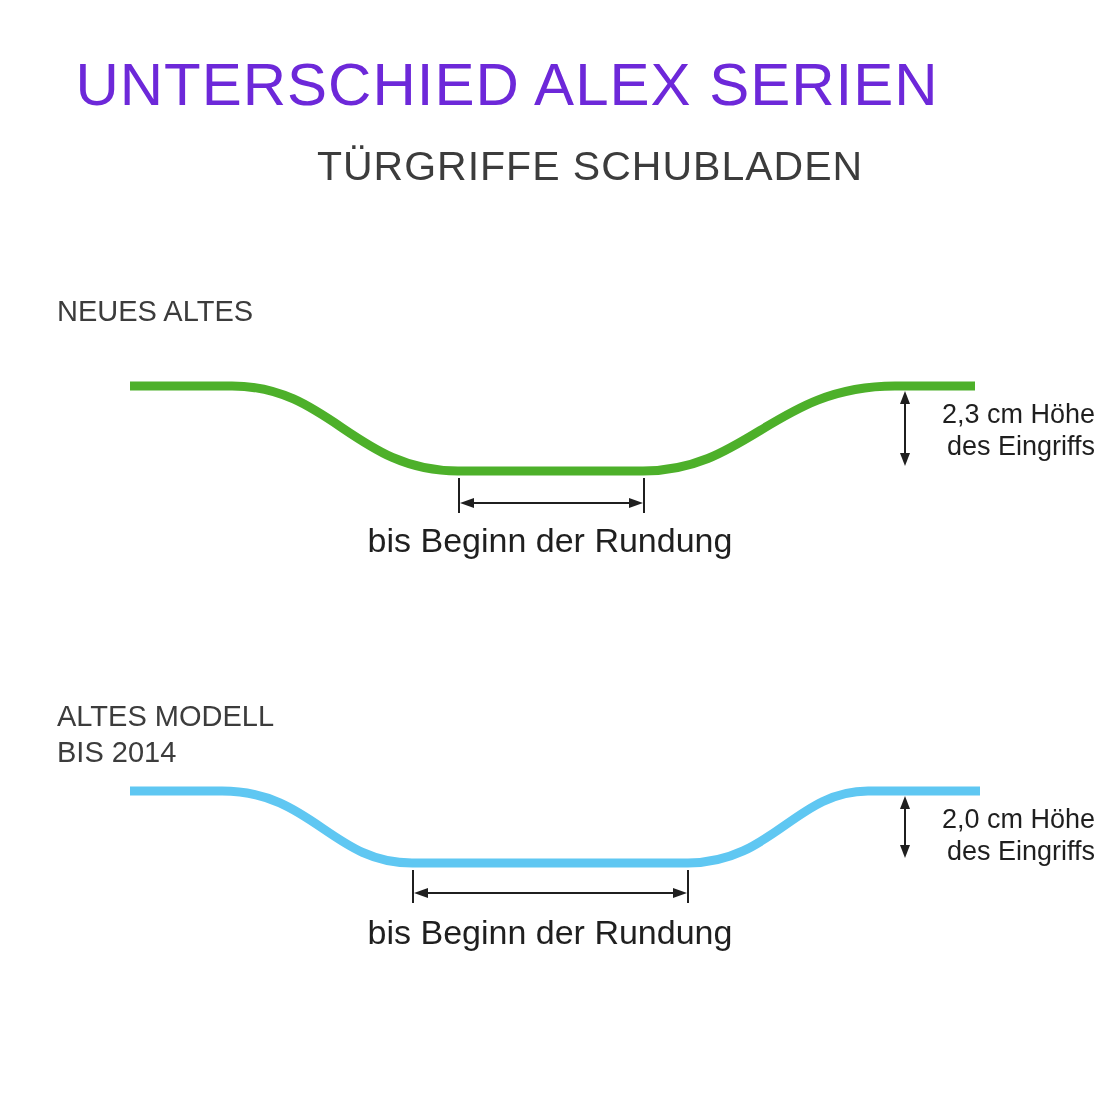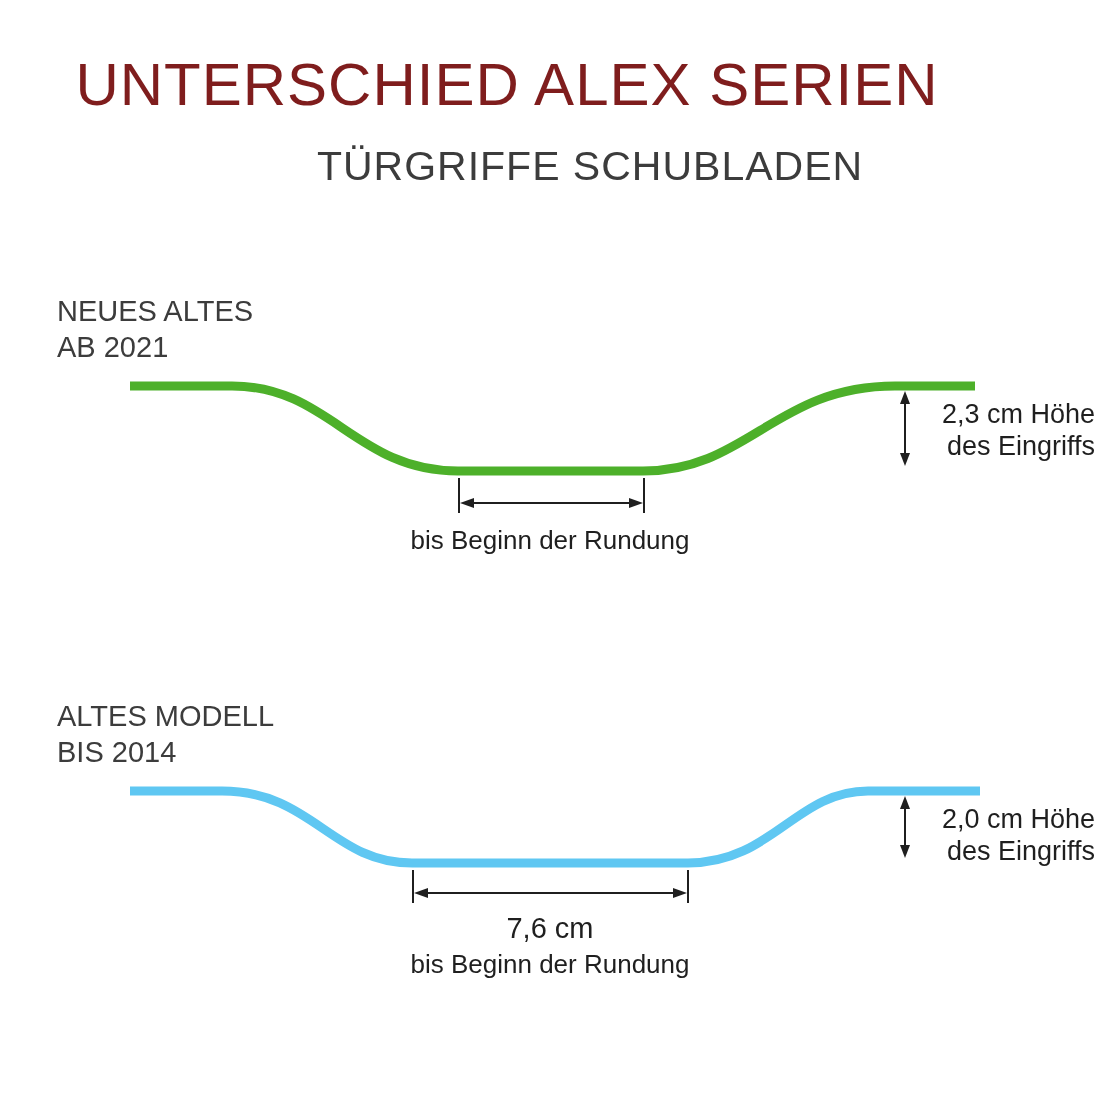--- a/index.html
+++ b/index.html
@@ -8,21 +8,21 @@
     width:1100px;height:1100px;
     background:#ffffff;
     font-family:"Liberation Sans", sans-serif;
     color:#3c3c3c;
     overflow:hidden;
   }
   .title{
     position:absolute;left:0;top:50px;width:1014px;
     text-align:center;
     font-size:60px;font-weight:400;letter-spacing:1px;
-    color:#7f1d1d;margin:0;
+    color:#6d28d9;margin:0;
   }
   .subtitle{
     position:absolute;left:0;top:143px;width:1100px;
     text-align:center;
     font-size:41px;font-weight:400;letter-spacing:1px;
     color:#3c3c3c;margin:0;padding-left:40px;
   }
   .model-label{
     position:absolute;left:57px;
     font-size:29px;line-height:36px;color:#3c3c3c;
@@ -34,33 +34,32 @@
     position:absolute;
     font-size:27px;color:#1f1f1f;line-height:32px;
   }
   .dim-height{left:925px;width:170px;text-align:right;}
   .dim-height.new{top:398px;}
   .dim-height.old{top:803px;}
   .dim-width{left:350px;width:400px;text-align:center;}
   .dim-width.new{top:520px;}
   .dim-width.old{top:912px;}
   .dim-width .value{font-size:29px;}
-  .dim-width .caption{font-size:26px;margin-top:4px;}
+  .dim-width .caption{font-size:34px;margin-top:4px;}
 </style>
 </head>
 <body>
 
 <div class="page">
 
   <h1 class="title">UNTERSCHIED ALEX SERIEN</h1>
   <h2 class="subtitle">TÜRGRIFFE SCHUBLADEN</h2>
 
   <div class="model-label new">
     <div>NEUES ALTES</div>
-    <div>AB 2021</div>
   </div>
 
   <div class="model-label old">
     <div>ALTES MODELL</div>
     <div>BIS 2014</div>
   </div>
 
   <svg class="diagram-svg" viewBox="0 0 1100 1100" xmlns="http://www.w3.org/2000/svg">
 
     <g>
@@ -108,17 +107,16 @@
   <div class="dim-text dim-width new">
     <div class="caption">bis Beginn der Rundung</div>
   </div>
 
   <div class="dim-text dim-height old">
     <div>2,0 cm Höhe</div>
     <div>des Eingriffs</div>
   </div>
 
   <div class="dim-text dim-width old">
-    <div class="value">7,6 cm</div>
     <div class="caption">bis Beginn der Rundung</div>
   </div>
 
 </div>
 
 </body></html>

